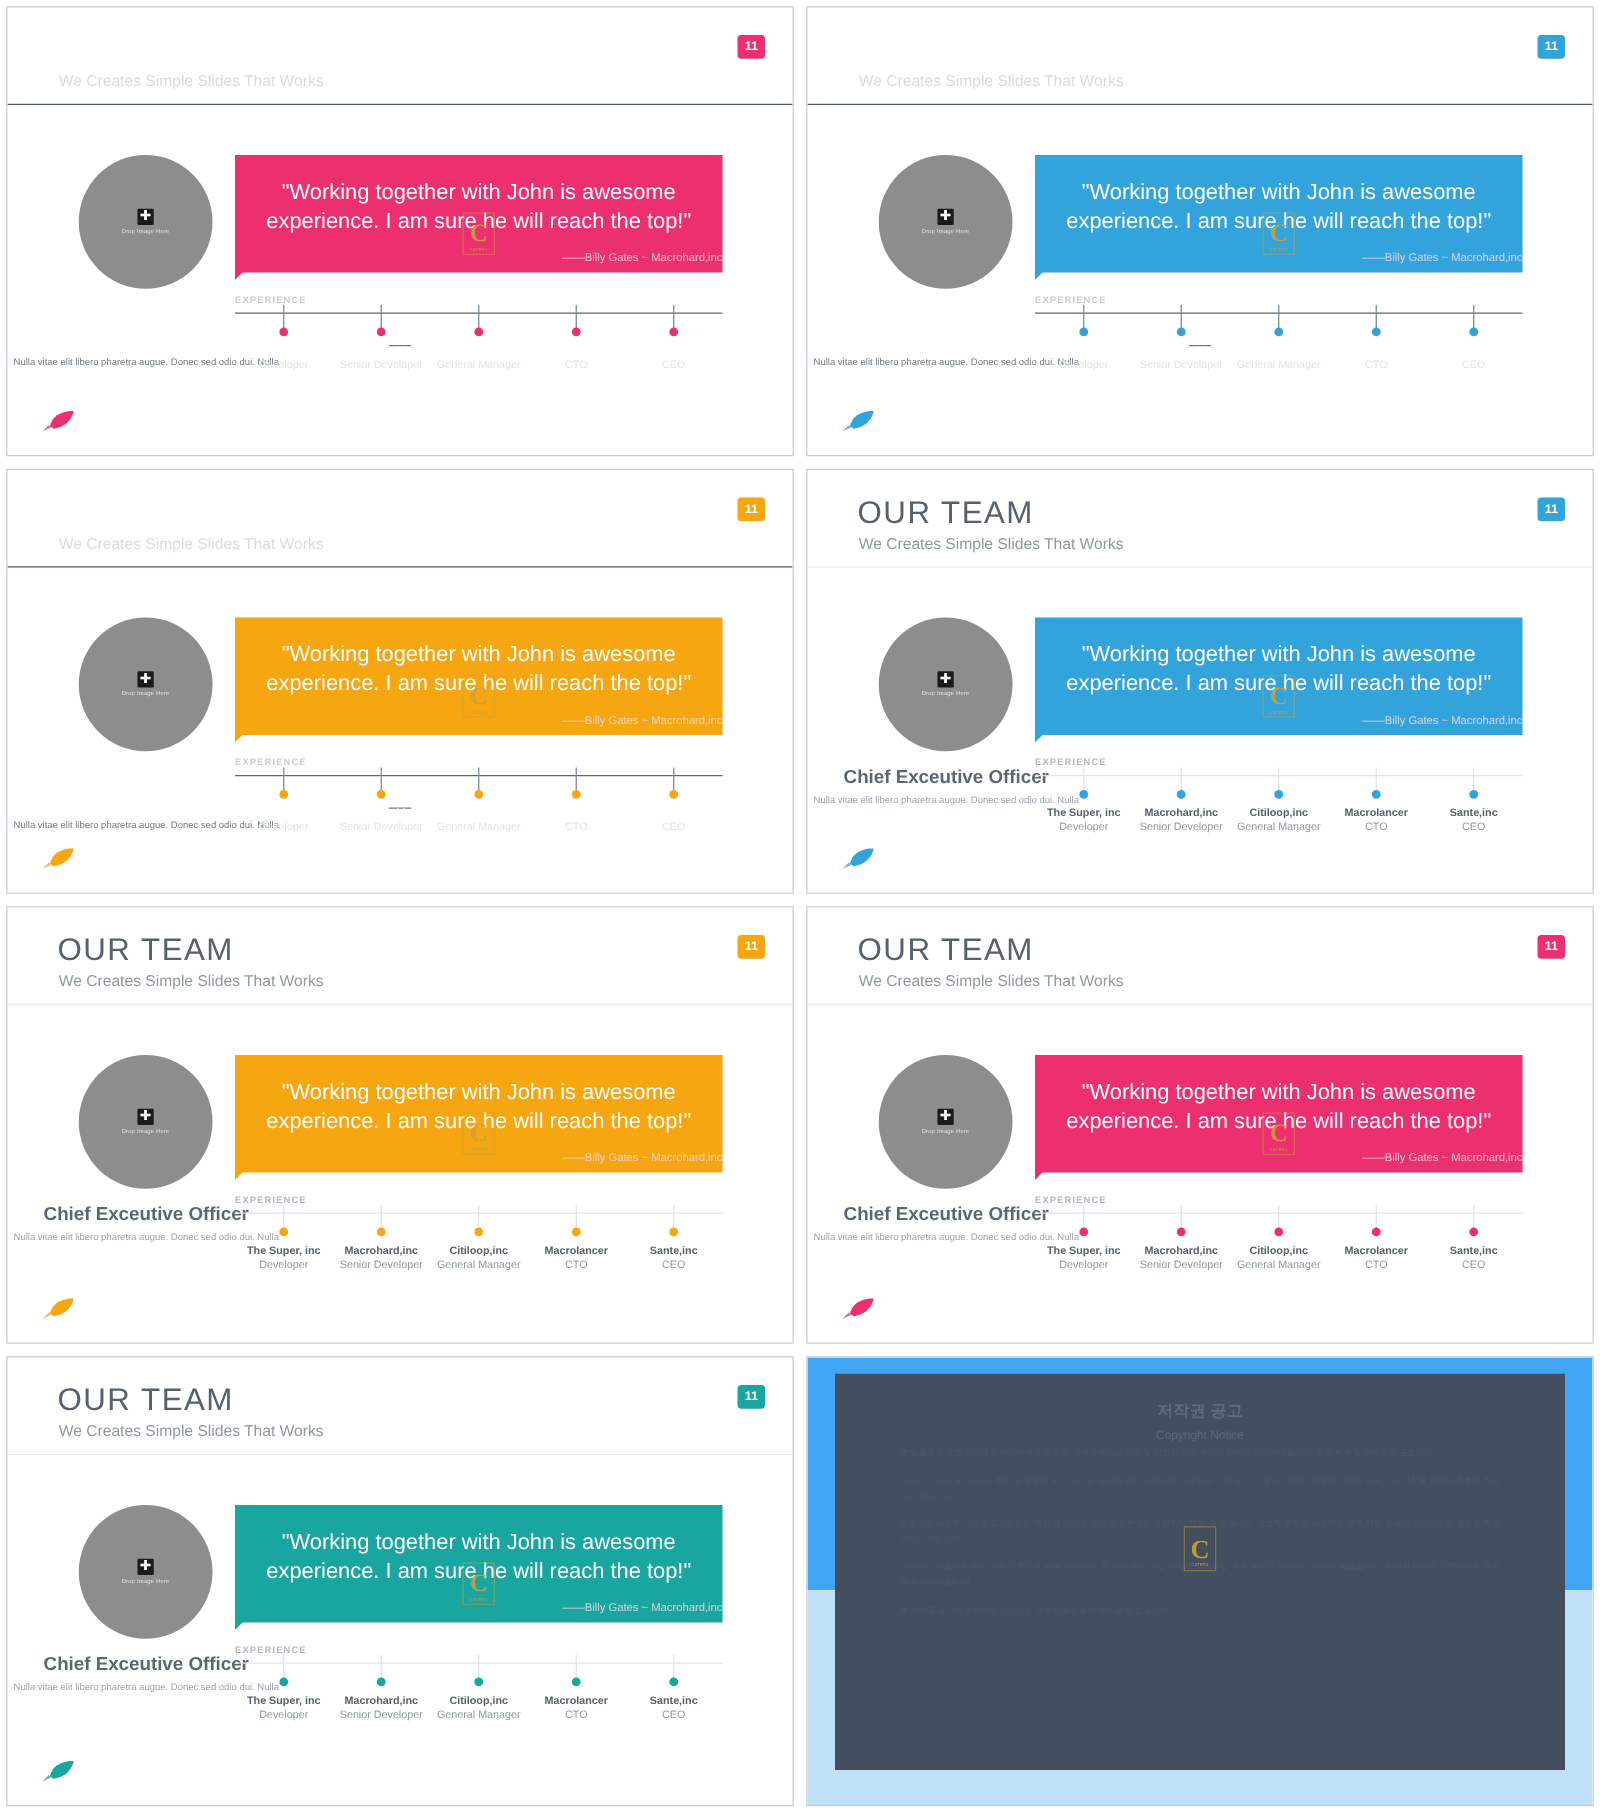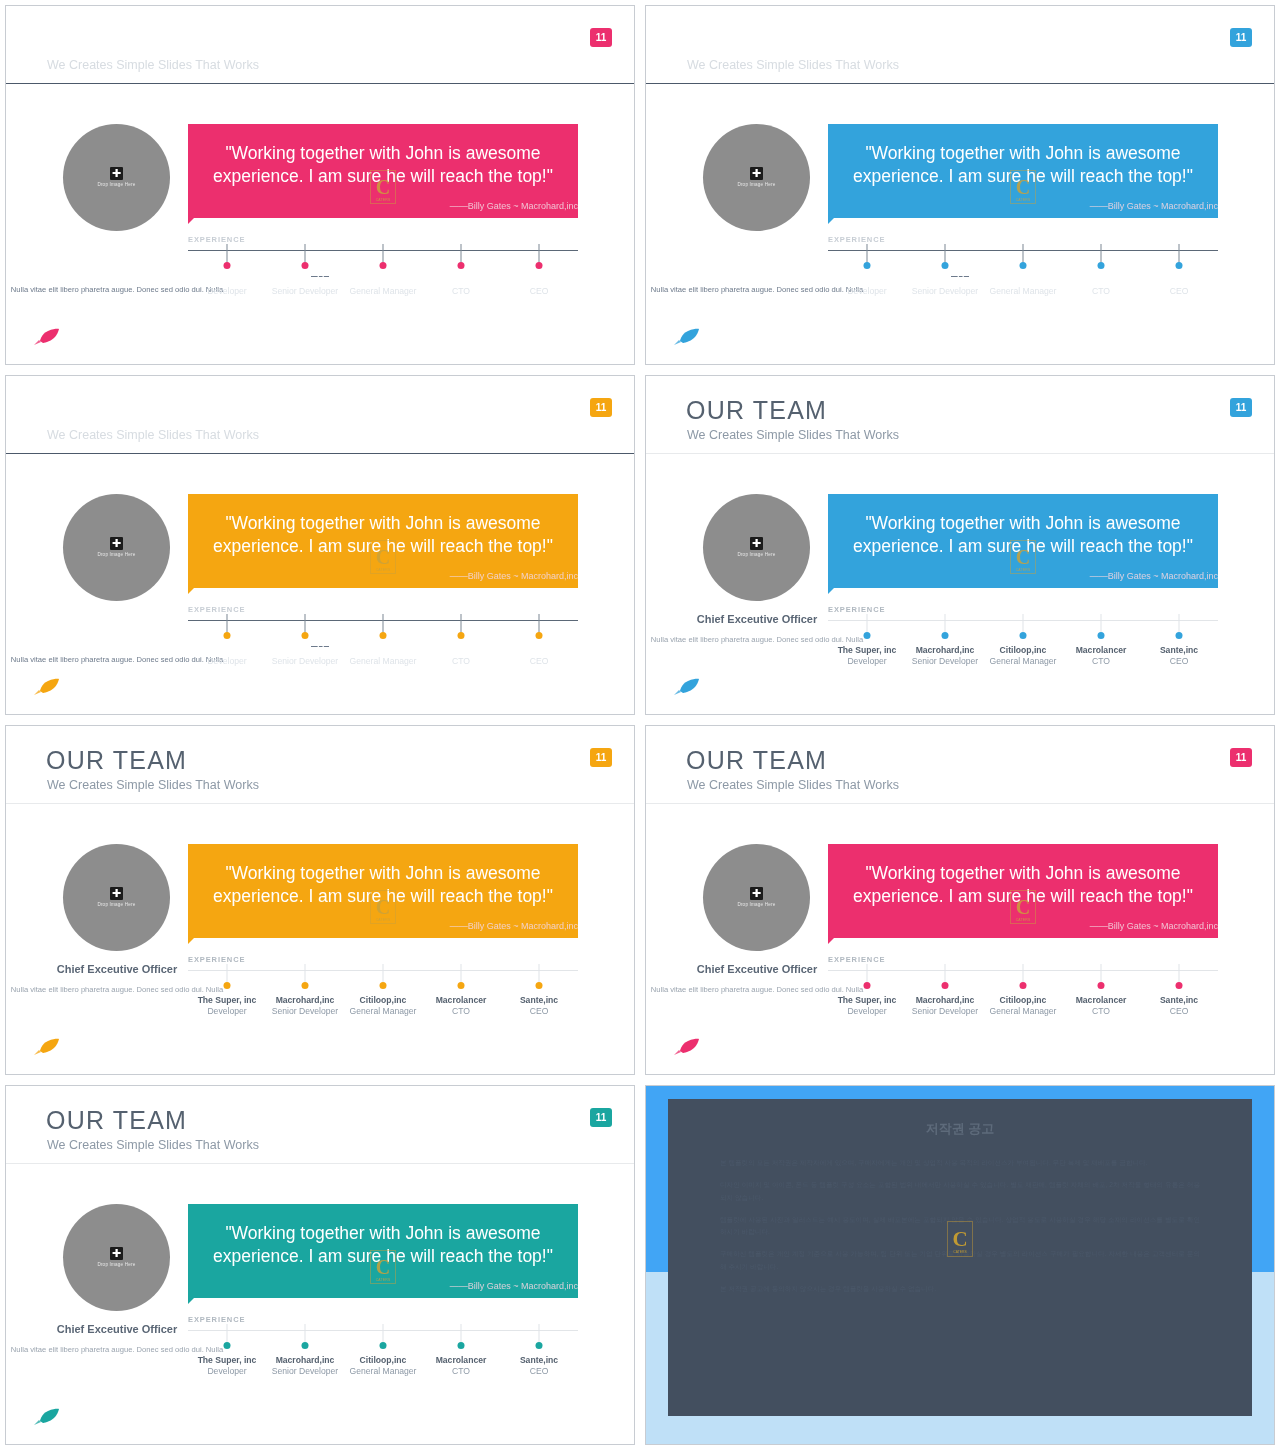--- a/index.html
+++ b/index.html
@@ -74,21 +74,21 @@
     font-size:4.6px; color:#e6e6e6; letter-spacing:.2px; line-height:1;
   }
 
   .pname {
     position:absolute; left:0; width:222px; top:160px;
     text-align:center; font-size:12.5px; letter-spacing:1.1px;
     color:#ffffff; font-weight:400; line-height:1;
   }
   .prole {
     position:absolute; left:0; width:222px;
-    text-align:center; font-size:11px; font-weight:700; line-height:1;
+    text-align:center; font-size:15px; font-weight:700; line-height:1;
   }
   .pdesc {
     position:absolute; left:0; width:222px;
     text-align:center; font-size:7.6px; line-height:1.45;
   }
   .theme-dark .prole { color:#ffffff; top:178px; }
   .theme-dark .pdesc { color:#6d7a8b; top:200px; }
   .theme-light .prole { color:#5a6675; top:160px; }
   .theme-light .pdesc { color:#9aa4af; top:180px; }
 
@@ -677,21 +677,21 @@
           </div> 
         </div>
       </div>
     </div>
     <div class="cell w1" style="height:370px">
       <div class="slide"> 
         <div class="slide-inner">  
           <div class="cpy-wrap">   
             <div class="cpy-top"></div>   
             <div class="cpy-card">     
-              <div class="cpy-title">       <span>저작권 공고</span>            </div>     
+              <div class="cpy-title">       <span>저작권 공고</span>       <span class="cpy-sub">Copyright Notice</span>     </div>     
               <div class="cpy-body">
                 <div class="cpy-p">본 템플릿의 모든 저작권은 제작자에게 있으며, 구매자에게는 개인 및 상업적 사용 목적의 라이선스가 부여됩니다. 무단 복제 및 재배포를 금합니다.</div>
                 <div class="cpy-p">디자인 이미지 및 아이콘, 폰트 등 템플릿 구성 요소는 포함된 범위 내에서만 사용하실 수 있습니다. 별도 재판매, 템플릿 자체의 배포, 2차 저작물 형태의 유통은 허용되지 않습니다.</div>
                 <div class="cpy-p">템플릿에 사용된 사진과 일러스트는 예시 용도이며, 실제 배포본에는 포함되지 않을 수 있습니다. 상업적 용도로 사용하실 경우 해당 소재의 라이선스를 별도로 확인하시기 바랍니다.</div>
                 <div class="cpy-p">구매하신 템플릿은 개인 계정 기준으로 사용 가능하며, 팀 단위 또는 기업 단위로 사용하실 경우 별도의 라이선스 구매가 필요합니다. 자세한 내용은 고객센터로 문의해 주시기 바랍니다.</div>
                 <div class="cpy-p">본 저작권 공고에 동의하지 않으시는 경우 템플릿을 사용하실 수 없습니다.</div>
               </div>     
               <div class="cpy-wm">       
                 <span>C</span>       
                 <small>CATERS</small>     

